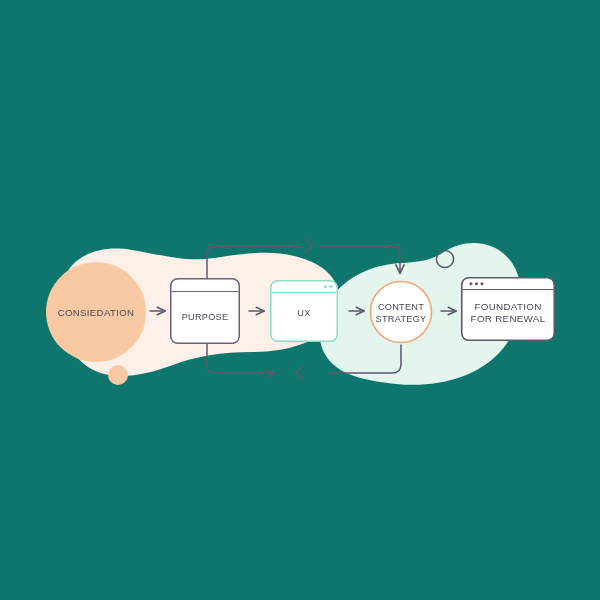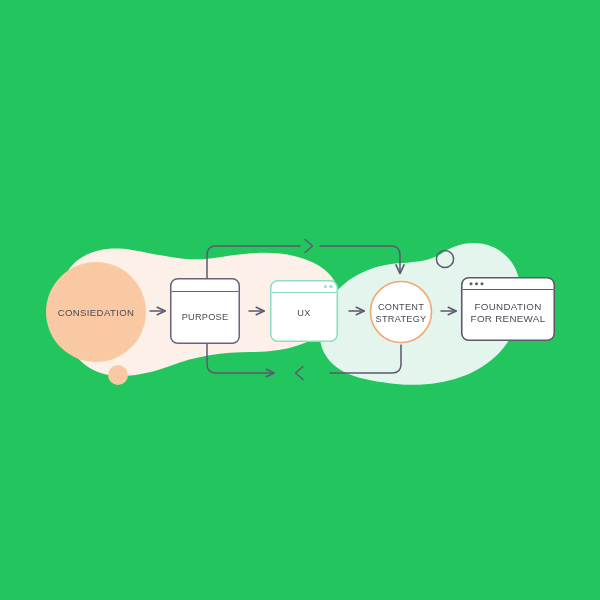--- a/index.html
+++ b/index.html
@@ -10,21 +10,21 @@
   body {
     width: 600px;
     height: 600px;
     overflow: hidden;
     font-family: "Liberation Sans", sans-serif;
   }
   #stage {
     position: relative;
     width: 600px;
     height: 600px;
-    background: #22c55e;
+    background: #0f766e;
   }
   #diagram-svg {
     position: absolute;
     left: 0;
     top: 0;
     width: 600px;
     height: 600px;
     display: block;
   }
   .node-label {

